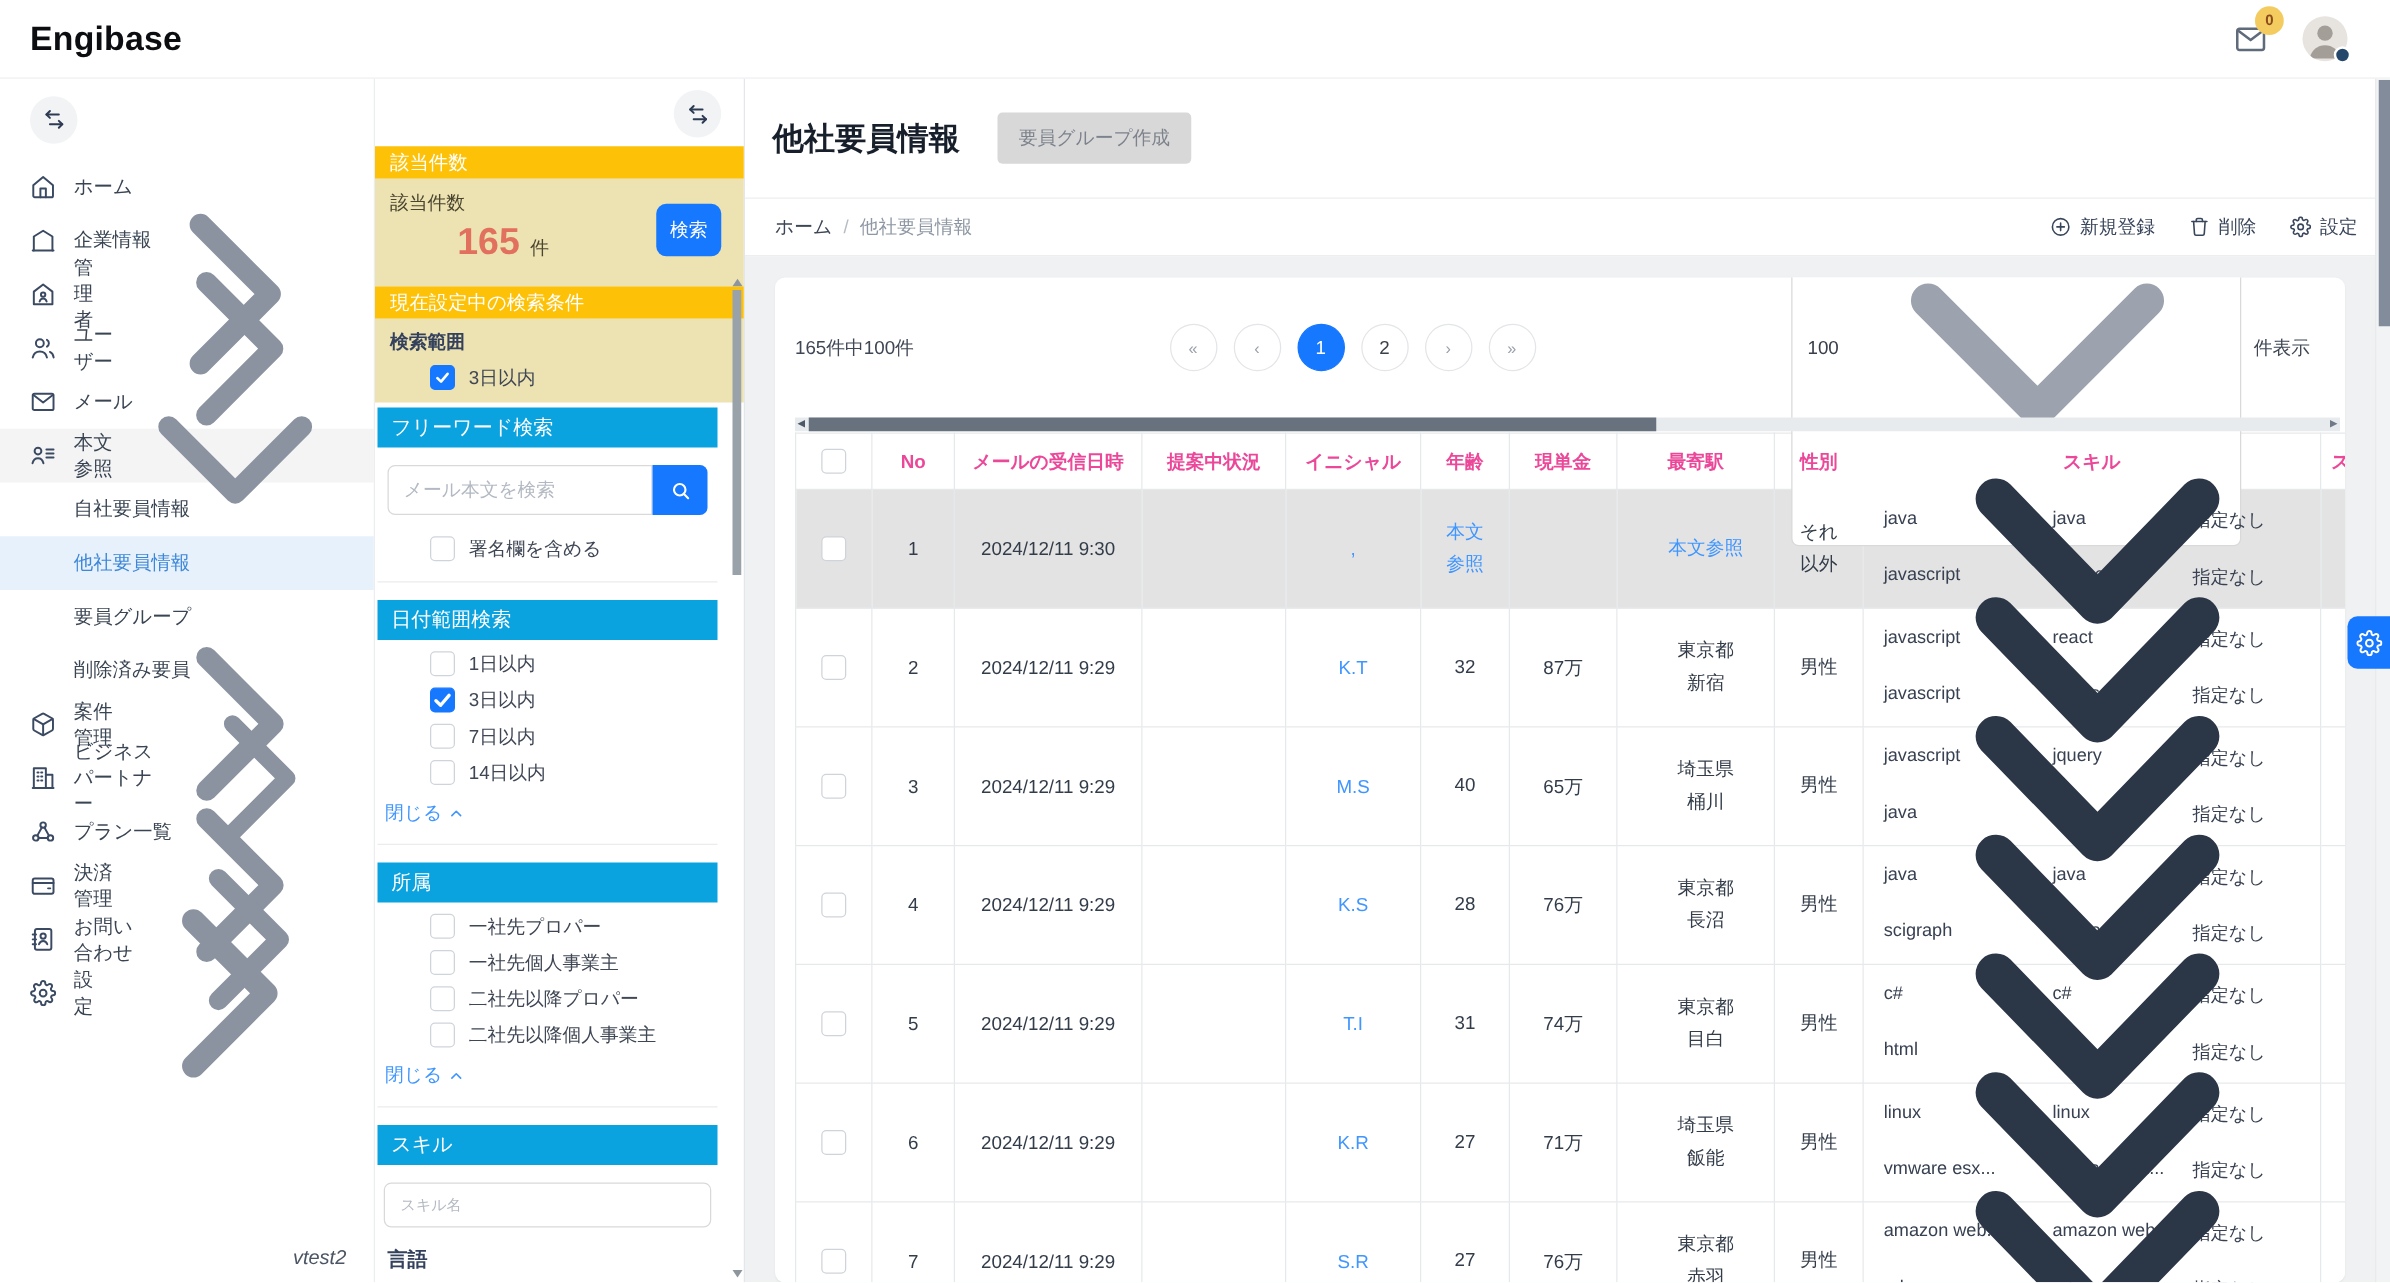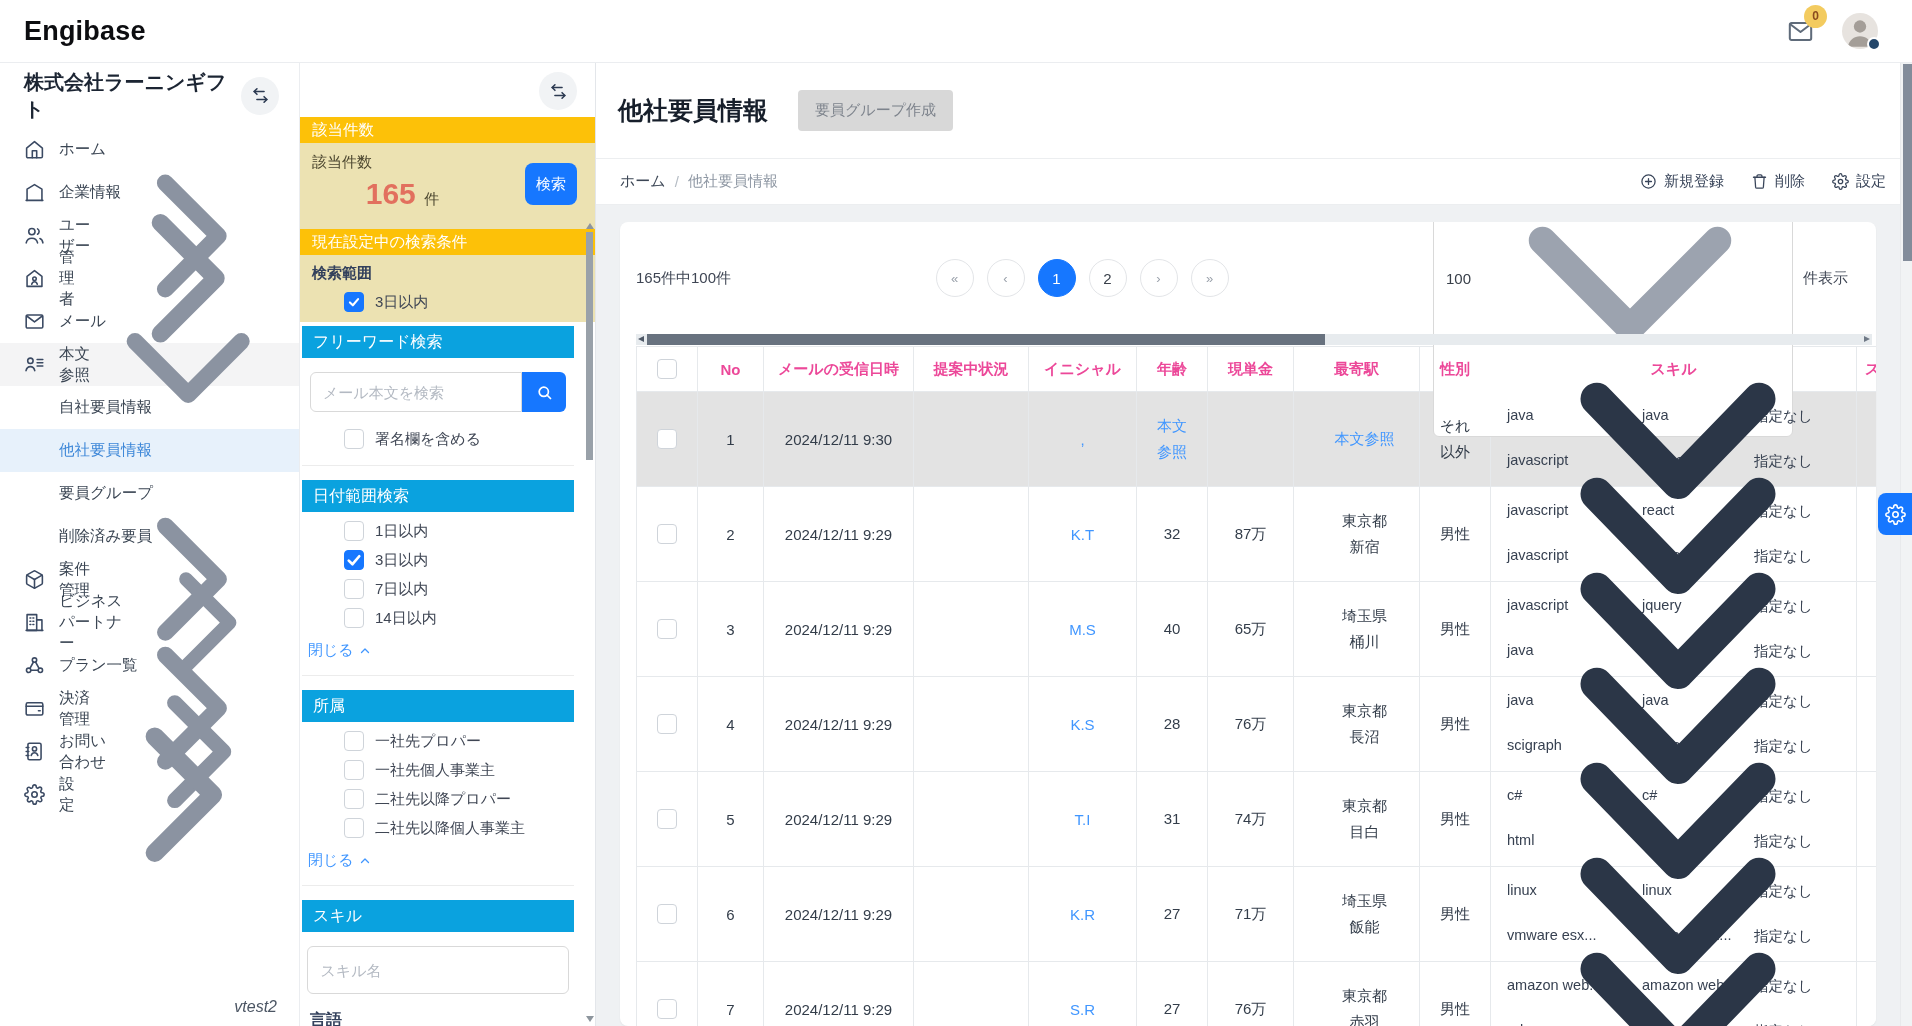--- a/index.html
+++ b/index.html
@@ -79,22 +79,22 @@
   .f-check-row { display:flex; align-items:center; gap:11px; font-size:15px; color:#3f4654;
                  margin:7px 0 0 42px; height:22px; cursor:pointer; }
   .sig-row { margin-top:16px;text-align:right; }
   .cb { width:20px; height:20px; border:1.5px solid #cfd4da; border-radius:4px; background:#fff;
         flex:none; display:flex; align-items:center; justify-content:center; cursor:pointer; }
   .cb.checked { background:#1677ff; border-color:#1677ff; }
   .cb svg { width:14px; height:14px; }
   .close-link { color:#4096ff; font-size:15px; margin:12px 0 0 6px; display:inline-flex;
                 align-items:center; gap:5px; cursor:pointer; }
   .close-link svg { width:12px; height:12px; }
-  .skill-input { display:block; width:96%; margin:14px auto 0 auto; height:48px; border:1px solid #d9d9d9;
-                 border-radius:6px; padding:0 12px; font-size:15px; color:#374151; outline:none;
+  .skill-input { display:block; width:96%; margin:14px auto 0 auto; height:36px; border:1px solid #d9d9d9;
+                 border-radius:6px; padding:0 12px; font-size:12px; color:#374151; outline:none;
                  font-family:inherit; }
   .skill-input::placeholder { color:#b3b9c2; }
   .lang-label { font-size:16px; font-weight:700; color:#33415c; margin:16px 0 0 8px; }
   .f-vscroll { position:absolute; top:160px; right:1px; bottom:0; width:9px; }
   .f-vthumb { position:absolute; top:9px; left:1px; width:7px; height:228px; background:#99a1a9; }
   .f-varrow { position:absolute; left:1px; width:0; height:0; border-left:4px solid transparent;
               border-right:4px solid transparent; }
   .f-varrow.up { top:0; border-bottom:6px solid #8d959d; }
   .f-varrow.down { bottom:4px; border-top:6px solid #8d959d; }
 
@@ -195,21 +195,20 @@
           </span>
         <span class="status-dot"></span>
       </div>
     </div>
   </header>
 
   <div class="body-row">
 
     <aside class="sidebar">
       <div class="company-row">
-        <span class="company-name">株式会社ラーニンギフト</span>
         <span class="icon-circle">
           <span style="display: block; width: 19px; height: 19px;">
               <svg viewBox="0 0 24 24" fill="none" stroke="currentColor" stroke-width="2" stroke-linecap="round" stroke-linejoin="round" style="width:100%;height:100%;display:block">
                 <path d="M7.5 3.5 4 7l3.5 3.5"></path>
                 <path d="M4 7h12.5"></path>
                 <path d="m16.5 13.5 3.5 3.5-3.5 3.5"></path>
                 <path d="M20 17H7.5"></path>
               </svg>
             </span>
         </span>
@@ -229,42 +228,42 @@
               <svg viewBox="0 0 24 24" fill="none" stroke="currentColor" stroke-width="1.8" stroke-linecap="round" stroke-linejoin="round" style="width:100%;height:100%;display:block">
                 <path d="M3.5 21V8.2L12 3l8.5 5.2V21"></path>
                 <path d="M2.5 21h19"></path>
               </svg>
             </span>
             <span>企業情報</span>
           </div>
           <div class="nav-item">
             <span class="nicon">
               <svg viewBox="0 0 24 24" fill="none" stroke="currentColor" stroke-width="1.8" stroke-linecap="round" stroke-linejoin="round" style="width:100%;height:100%;display:block">
+                <path d="M3.5 21V9.5L12 3l8.5 6.5V21H3.5Z"></path>
+                <circle cx="12" cy="12.2" r="2"></circle>
+                <path d="M8.8 18.5c.6-1.9 1.8-2.8 3.2-2.8s2.6.9 3.2 2.8"></path>
+              </svg>
+            </span>
+            <span>管理者</span>
+            <span class="chev">
+              <svg viewBox="0 0 24 24" fill="none" stroke="currentColor" stroke-width="2.2" stroke-linecap="round" stroke-linejoin="round" style="width:100%;height:100%;display:block">
+                <polyline points="9 5 16 12 9 19"></polyline>
+              </svg>
+            </span>
+          </div>
+          <div class="nav-item">
+            <span class="nicon">
+              <svg viewBox="0 0 24 24" fill="none" stroke="currentColor" stroke-width="1.8" stroke-linecap="round" stroke-linejoin="round" style="width:100%;height:100%;display:block">
                 <circle cx="9" cy="7.5" r="3.6"></circle>
                 <path d="M2.5 20.5c.8-3.6 3.4-5.4 6.5-5.4s5.7 1.8 6.5 5.4"></path>
                 <path d="M15.5 4.4a3.6 3.6 0 0 1 0 6.2"></path>
                 <path d="M18.2 15.5c1.8.7 3 2.3 3.4 5"></path>
               </svg>
             </span>
             <span>ユーザー</span>
-            <span class="chev">
-              <svg viewBox="0 0 24 24" fill="none" stroke="currentColor" stroke-width="2.2" stroke-linecap="round" stroke-linejoin="round" style="width:100%;height:100%;display:block">
-                <polyline points="9 5 16 12 9 19"></polyline>
-              </svg>
-            </span>
-          </div>
-          <div class="nav-item">
-            <span class="nicon">
-              <svg viewBox="0 0 24 24" fill="none" stroke="currentColor" stroke-width="1.8" stroke-linecap="round" stroke-linejoin="round" style="width:100%;height:100%;display:block">
-                <path d="M3.5 21V9.5L12 3l8.5 6.5V21H3.5Z"></path>
-                <circle cx="12" cy="12.2" r="2"></circle>
-                <path d="M8.8 18.5c.6-1.9 1.8-2.8 3.2-2.8s2.6.9 3.2 2.8"></path>
-              </svg>
-            </span>
-            <span>管理者</span>
             <span class="chev">
               <svg viewBox="0 0 24 24" fill="none" stroke="currentColor" stroke-width="2.2" stroke-linecap="round" stroke-linejoin="round" style="width:100%;height:100%;display:block">
                 <polyline points="9 5 16 12 9 19"></polyline>
               </svg>
             </span>
           </div>
           <div class="nav-item">
             <span class="nicon">
               <svg viewBox="0 0 24 24" fill="none" stroke="currentColor" stroke-width="1.8" stroke-linecap="round" stroke-linejoin="round" style="width:100%;height:100%;display:block">
                 <rect x="2.5" y="4.5" width="19" height="15" rx="1.5"></rect>

